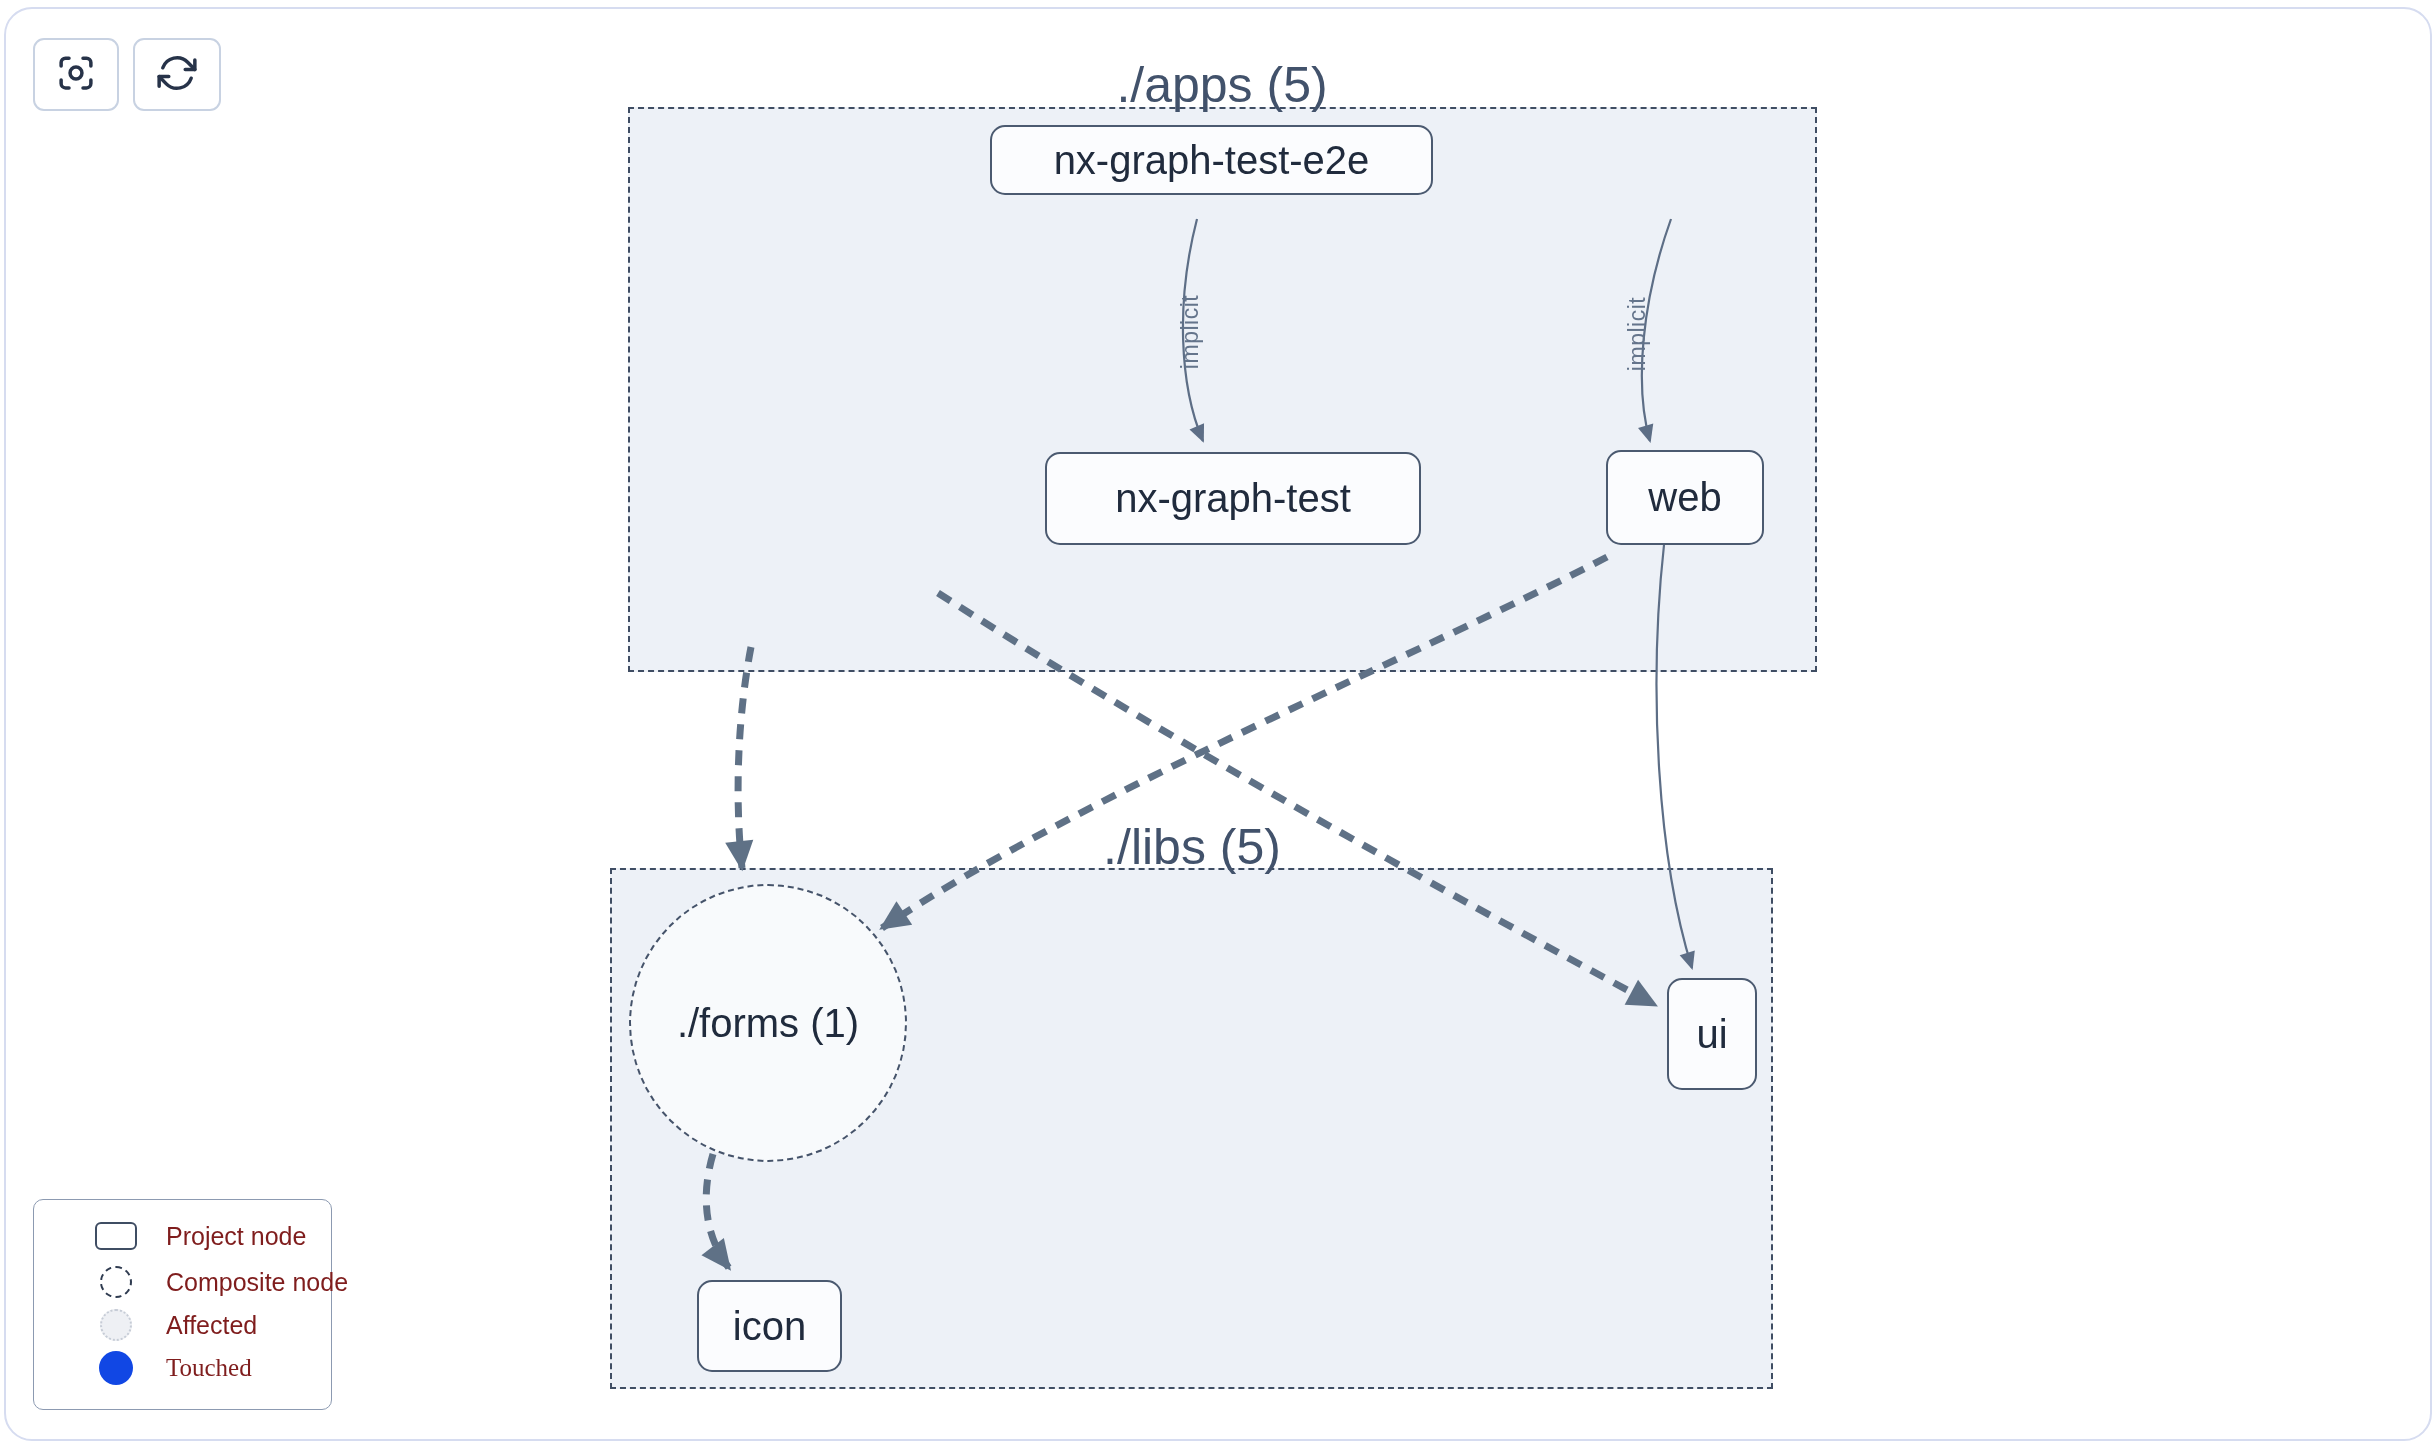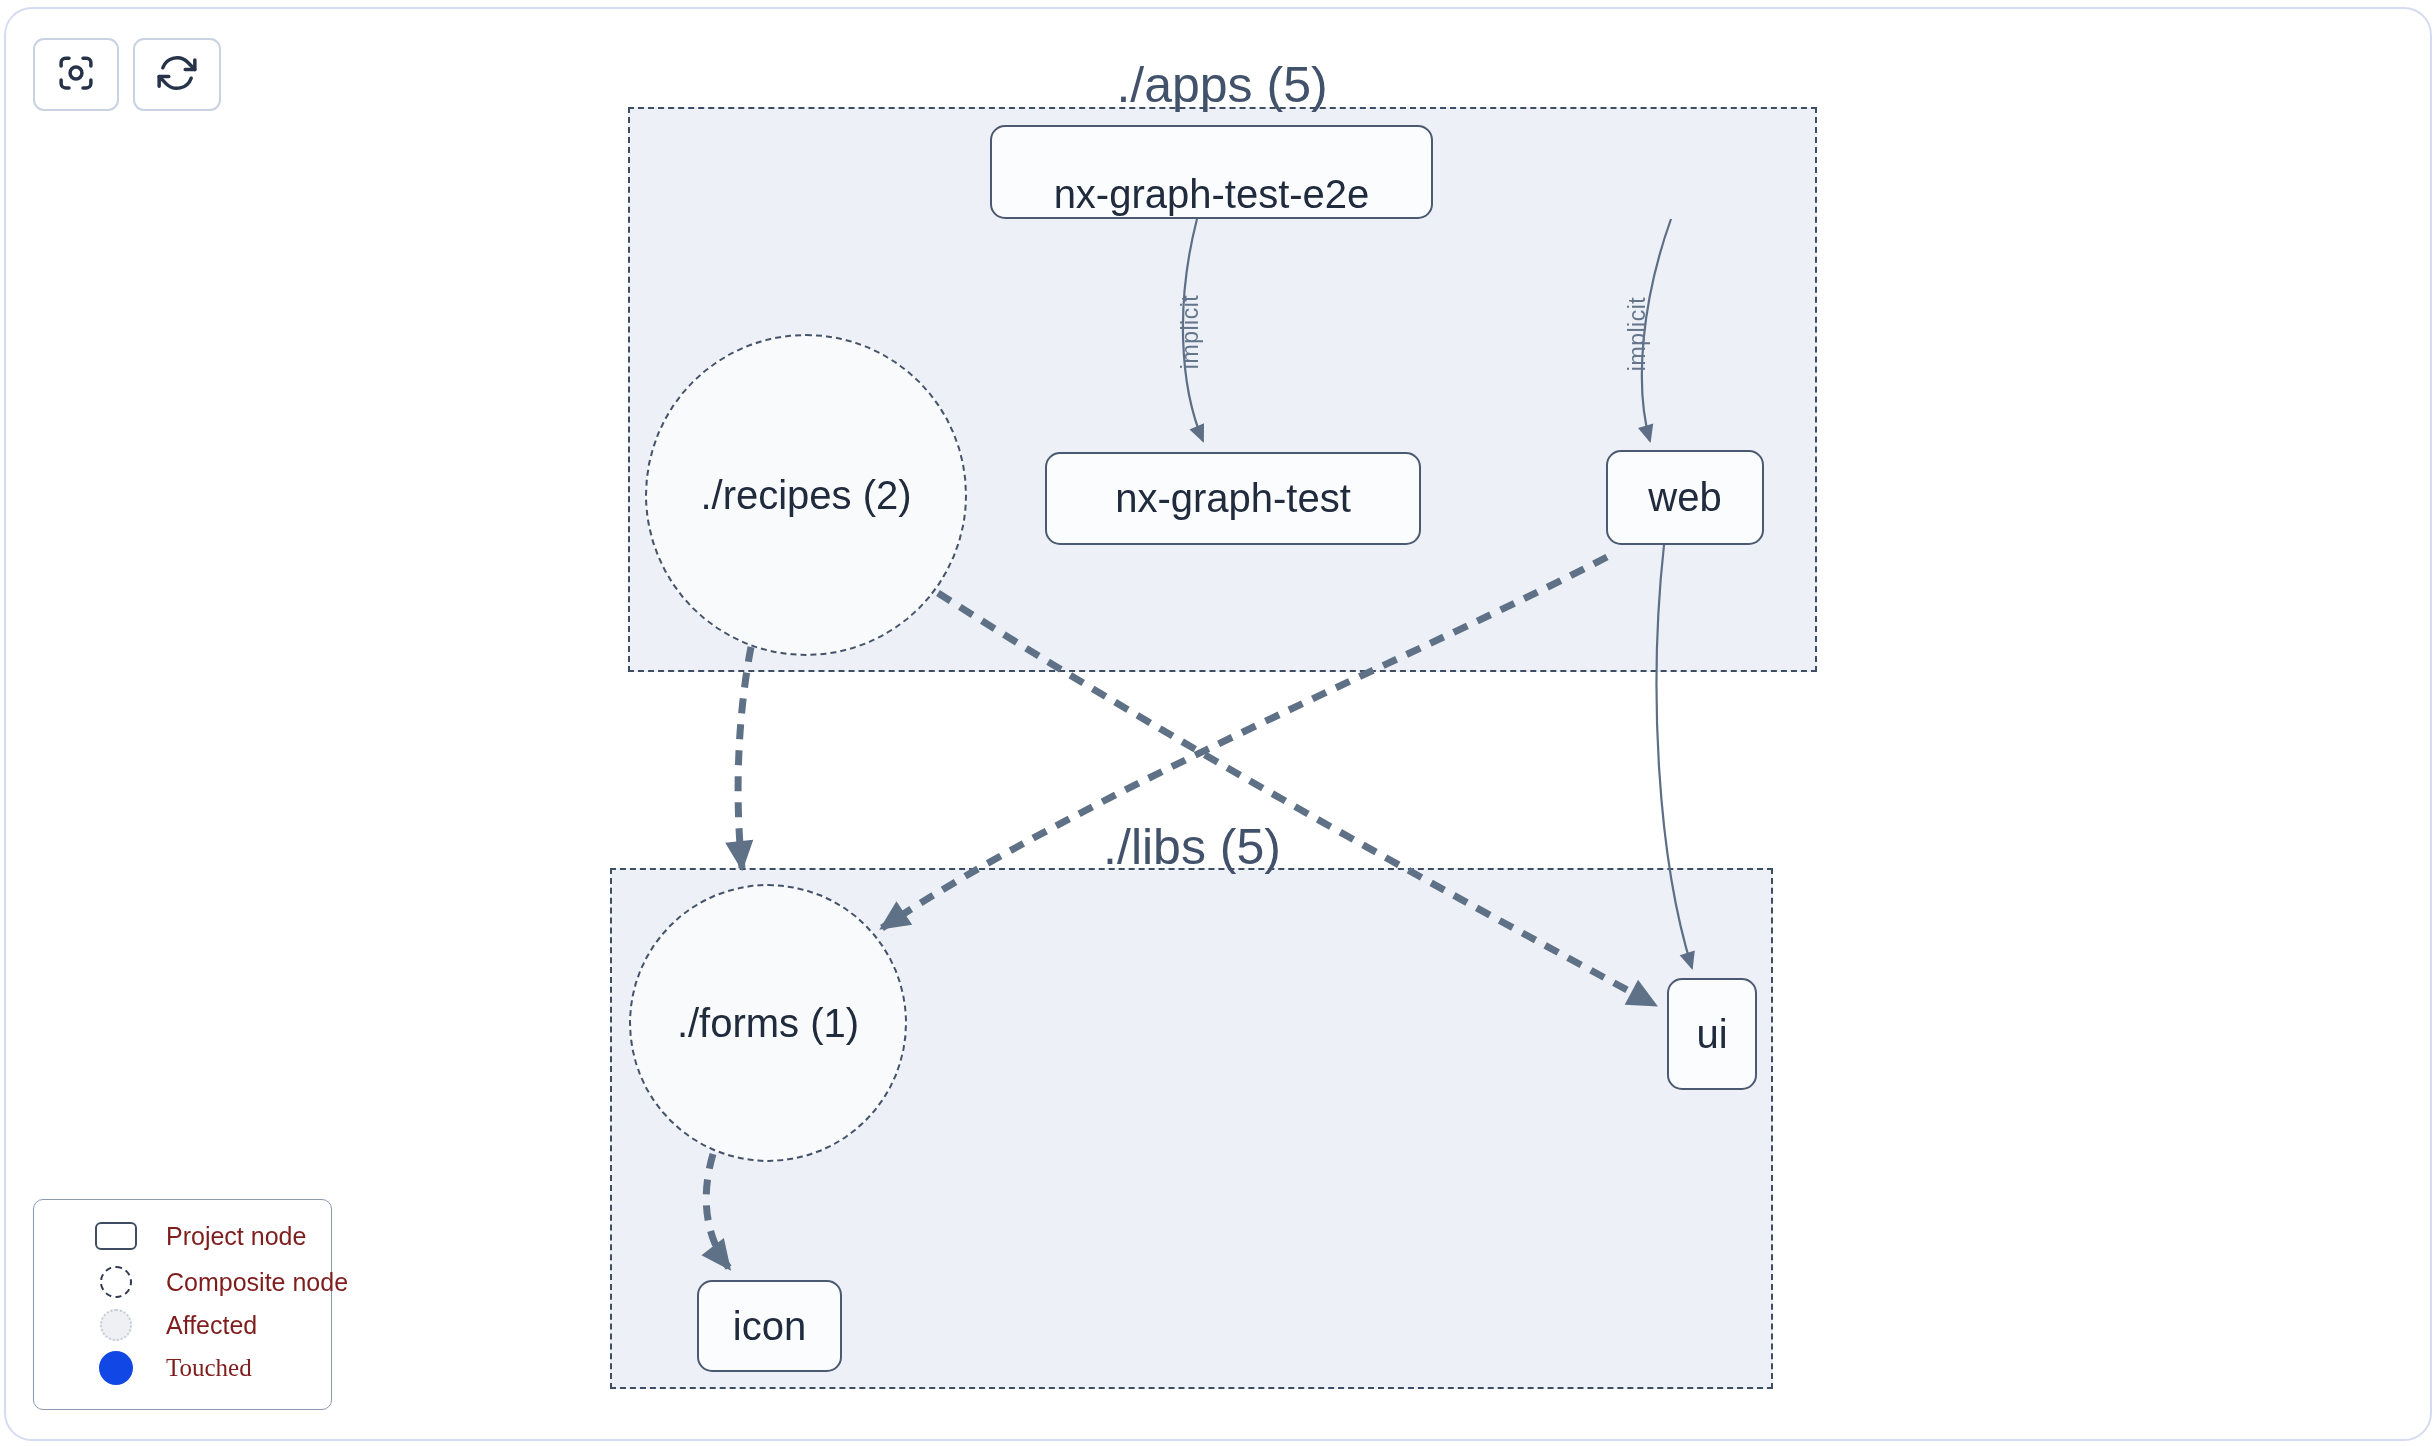--- a/index.html
+++ b/index.html
@@ -87,28 +87,25 @@
     <path class="edge-thin" d="M 1664 545 C 1648 690, 1658 860, 1692 968" marker-end="url(#arrow-small)"></path>
     <path class="edge-thick" d="M 751 647 C 737 720, 735 800, 742 868" marker-end="url(#arrow-big)"></path>
     <path class="edge-thick" d="M 938 593 C 1160 735, 1420 878, 1655 1005" marker-end="url(#arrow-big)"></path>
     <path class="edge-thick" d="M 1607 557 C 1430 650, 1080 795, 882 928" marker-end="url(#arrow-big)"></path>
     <path class="edge-thick" d="M 713 1154 C 700 1198, 706 1238, 729 1268" marker-end="url(#arrow-big)"></path>
   </svg>
 
   <div class="edge-label" style="left:1190px;top:332px;">implicit</div>
   <div class="edge-label" style="left:1637px;top:334px;">implicit</div>
 
-  <div class="cnode" style="left:645px;top:334px;width:322px;height:322px;">
-    <span>./recipes (2)</span>
-  </div>
   <div class="cnode" style="left:629px;top:884px;width:278px;height:278px;">
     <span>./forms (1)</span>
   </div>
 
-  <div class="pnode" style="left:990px;top:125px;width:443px;height:94px;align-items:flex-end;">
+  <div class="pnode" style="left:990px;top:125px;width:443px;height:70px;">
     <span>nx-graph-test-e2e</span>
   </div>
   <div class="pnode" style="left:1045px;top:452px;width:376px;height:93px;">
     <span>nx-graph-test</span>
   </div>
   <div class="pnode" style="left:1606px;top:450px;width:158px;height:95px;">
     <span>web</span>
   </div>
   <div class="pnode" style="left:1667px;top:978px;width:90px;height:112px;">
     <span>ui</span>

